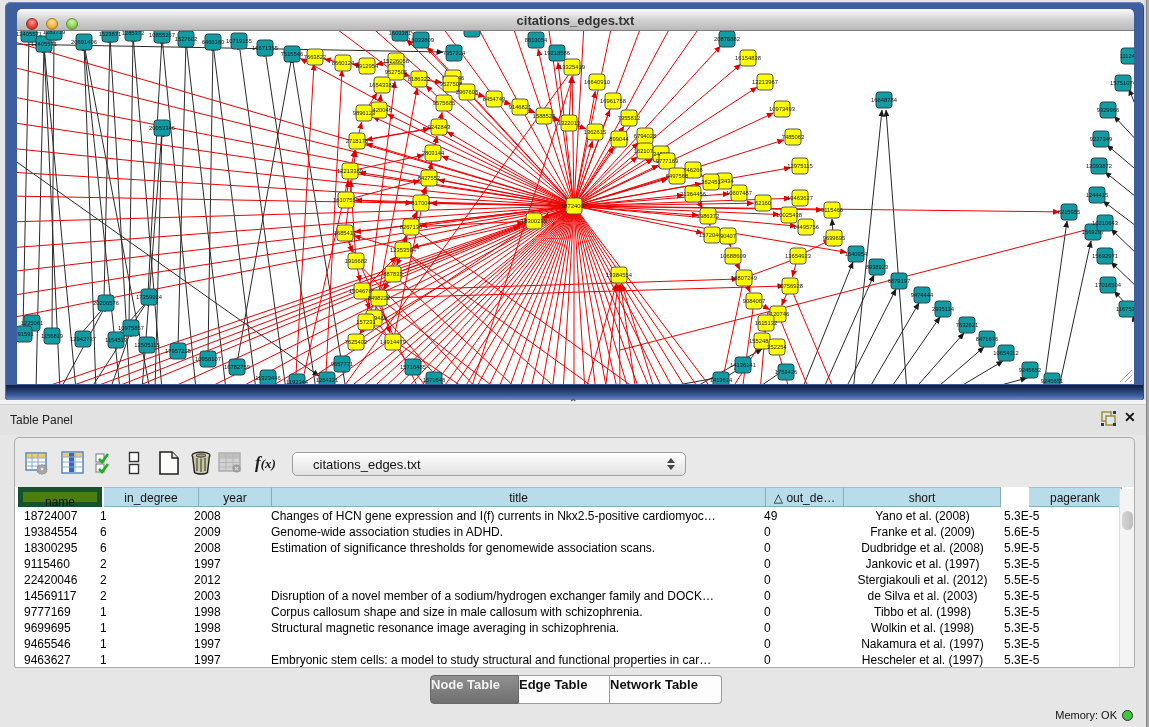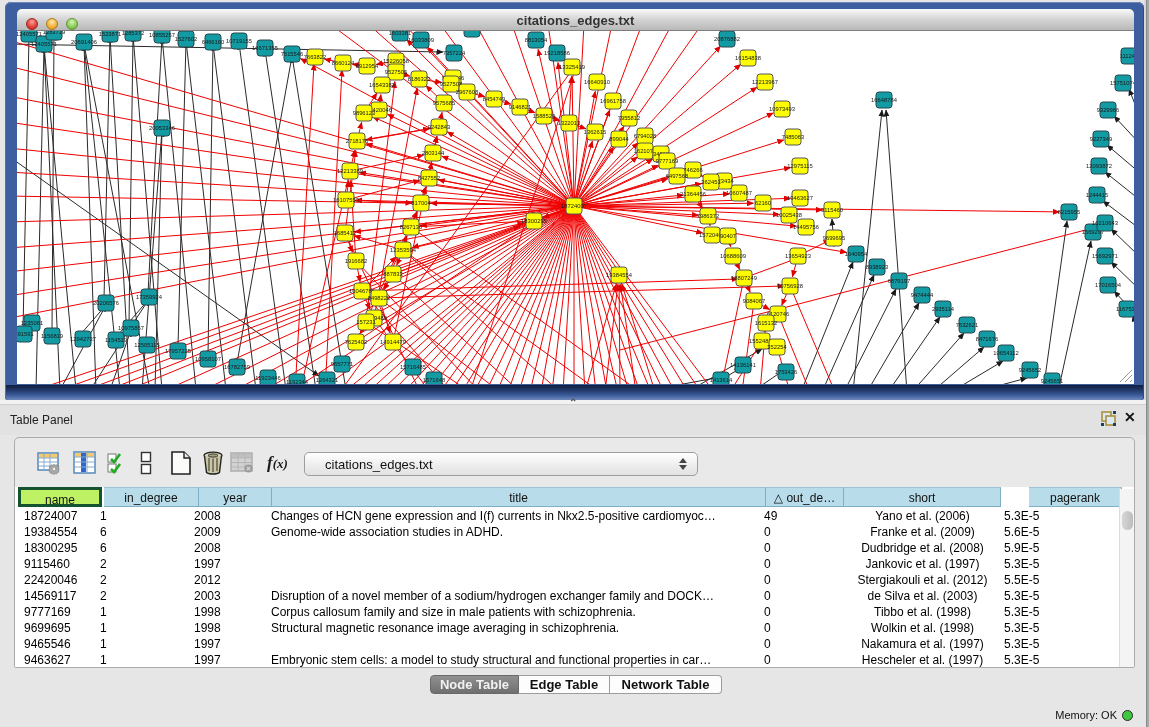--- a/index.html
+++ b/index.html
@@ -22,52 +22,52 @@
  background:#fff;overflow:hidden}
 #rstrip1{position:absolute;left:1144px;top:0;width:2px;height:400px;background:#d8d8d8}
 #rstrip2{position:absolute;left:1146px;top:0;width:3px;height:727px;background:#a8a8a8;border-left:1px solid #8a8a8a}
 #divider{position:absolute;left:0;top:400px;width:1146px;height:5px;background:#f2f2f2;
  border-bottom:1px solid #cfcfcf}
 #grip{position:absolute;left:569px;top:397px;color:#555;font-size:10px;font-weight:bold}
 #tpheader{position:absolute;left:0;top:405px;width:1146px;height:30px;background:#e2e2e2;}
 #tpheader span{position:absolute;left:10px;top:8px;font-size:12px;color:#222}
 #panel{position:absolute;left:14px;top:437px;width:1121px;height:231px;
  background:#e9e9e9;border:1px solid #ababab;border-radius:5px 5px 2px 2px;overflow:hidden}
-#toolbar{position:absolute;left:16px;top:0;width:100%;height:48px}
+#toolbar{position:absolute;left:4px;top:0;width:100%;height:48px}
 .ticon{position:absolute;top:13px}
 #combo{position:absolute;left:273px;top:14px;width:394px;height:24px;
  background:linear-gradient(#ffffff,#ececec 60%,#e2e2e2);border:1px solid #9e9e9e;border-radius:5px}
 #combo span{position:absolute;left:20px;top:4px;font-size:13px;color:#111}
 #combo .ar{position:absolute;right:10px;width:0;height:0;border-left:4px solid transparent;border-right:4px solid transparent}
 #combo .up{top:5px;border-bottom:5px solid #444}
 #combo .dn{bottom:5px;border-top:5px solid #444}
 #thead{position:absolute;left:0px;top:49px;width:1121px;height:21px;background:#fff;font-size:12px}
 #thead span{position:absolute;top:0;height:20px;line-height:20px;text-align:center;color:#111;
  background:#b9dcea;border-right:1px solid #7fafc4;border-top:1px solid #9cc3d4;border-bottom:1px solid #7fafc4}
-#thead .h1{left:3px;width:84px;background:#bef264;border:3px solid #14532d}
+#thead .h1{left:3px;width:84px;background:#4d7c0f;border:5px solid #14532d}
 #thead .h2{left:89px;width:95px}
 #thead .h3{left:184px;width:73px}
 #thead .h4{left:257px;width:494px}
 #thead .h5{left:751px;width:78px}
 #thead .h6{left:829px;width:157px}
 #thead .h7{left:1014px;width:93px}
 #tbody{position:absolute;left:0;top:70px;width:1121px;height:162px;background:#fff;font-size:12px}
 .tr{position:absolute;left:0;width:100%;height:16px;line-height:16px;color:#000}
 .tr span{position:absolute;top:0;white-space:nowrap;overflow:hidden}
 .c1{left:9px;width:80px}
 .c2{left:85px;width:90px}
 .c3{left:179px;width:70px}
 .c4{left:256px;width:492px}
 .c5{left:749px;width:75px}
 .c6{left:829px;width:157px;text-align:center}
 .c7{left:989px;width:90px}
 #vsb{position:absolute;left:1104px;top:51px;width:16px;height:181px;background:#f4f4f4;border-left:1px solid #dcdcdc}
 #vsb .thumb{position:absolute;left:2px;top:22px;width:11px;height:19px;background:linear-gradient(90deg,#d6d6d6,#bdbdbd);border-radius:6px}
 #tabs{position:absolute;left:430px;top:675px;height:19px;font-size:13px;font-weight:bold}
-.seg{float:left;height:19px;line-height:18px;text-align:center;background:#fdfdfd;color:#111;border:1px solid #9d9d9d;border-left:none}
+.seg{float:left;height:29px;line-height:18px;text-align:left;background:#fdfdfd;color:#111;border:1px solid #9d9d9d;border-left:none}
 #seg1{width:89px}#seg2{width:91px}#seg3{width:112px}
 #seg1.seg{background:linear-gradient(#909090,#6f6f6f);color:#f2f2f2;border:1px solid #6a6a6a;border-radius:4px 0 0 4px}
 #seg3{border-radius:0 4px 4px 0}
 #mem{position:absolute;right:32px;top:709px;font-size:11px;color:#111}
 #memdot{position:absolute;left:1122px;top:710px;width:11px;height:11px;border-radius:50%;background:#3fc73f;border:1px solid #2b2b2b}
 svg text{user-select:none}
 </style></head><body>
 <div id="win">
   <div id="winbottom"></div>
   <div id="titlebar">
@@ -734,36 +734,37 @@
     <span class="h6">short</span>
       <span class="h7">pagerank</span>
   </div>
   <div id="tbody">
 <div class="tr" style="top:0px">
         <span class="c1">18724007</span>
         <span class="c2">1</span>
         <span class="c3">2008</span>
         <span class="c4">Changes of HCN gene expression and I(f) currents in Nkx2.5-positive cardiomyoc…</span>
         <span class="c5">49</span>
-        <span class="c6">Yano et al. (2006)</span>
+        <span class="c6">Yano et al. (2008)</span>
         <span class="c7">5.3E-5</span>
       </div>
 <div class="tr" style="top:16px">
         <span class="c1">19384554</span>
         <span class="c2">6</span>
         <span class="c3">2009</span>
         <span class="c4">Genome-wide association studies in ADHD.</span>
         <span class="c5">0</span>
         <span class="c6">Franke et al. (2009)</span>
         <span class="c7">5.6E-5</span>
       </div>
 <div class="tr" style="top:32px">
         <span class="c1">18300295</span>
         <span class="c2">6</span>
         <span class="c3">2008</span>
+        <span class="c4">Estimation of significance thresholds for genomewide association scans.</span>
         <span class="c5">0</span>
         <span class="c6">Dudbridge et al. (2008)</span>
         <span class="c7">5.9E-5</span>
       </div>
 <div class="tr" style="top:48px">
         <span class="c1">9115460</span>
         <span class="c2">2</span>
         <span class="c3">1997</span>
         <span class="c5">0</span>
         <span class="c6">Jankovic et al. (1997)</span>
@@ -783,21 +784,21 @@
         <span class="c3">2003</span>
         <span class="c4">Disruption of a novel member of a sodium/hydrogen exchanger family and DOCK…</span>
         <span class="c5">0</span>
         <span class="c6">de Silva et al. (2003)</span>
         <span class="c7">5.3E-5</span>
       </div>
 <div class="tr" style="top:96px">
         <span class="c1">9777169</span>
         <span class="c2">1</span>
         <span class="c3">1998</span>
-        <span class="c4">Corpus callosum family and size in male patients with schizophrenia.</span>
+        <span class="c4">Corpus callosum shape and size in male callosum with schizophrenia.</span>
         <span class="c5">0</span>
         <span class="c6">Tibbo et al. (1998)</span>
         <span class="c7">5.3E-5</span>
       </div>
 <div class="tr" style="top:112px">
         <span class="c1">9699695</span>
         <span class="c2">1</span>
         <span class="c3">1998</span>
         <span class="c4">Structural magnetic resonance image averaging in schizophrenia.</span>
         <span class="c5">0</span>

